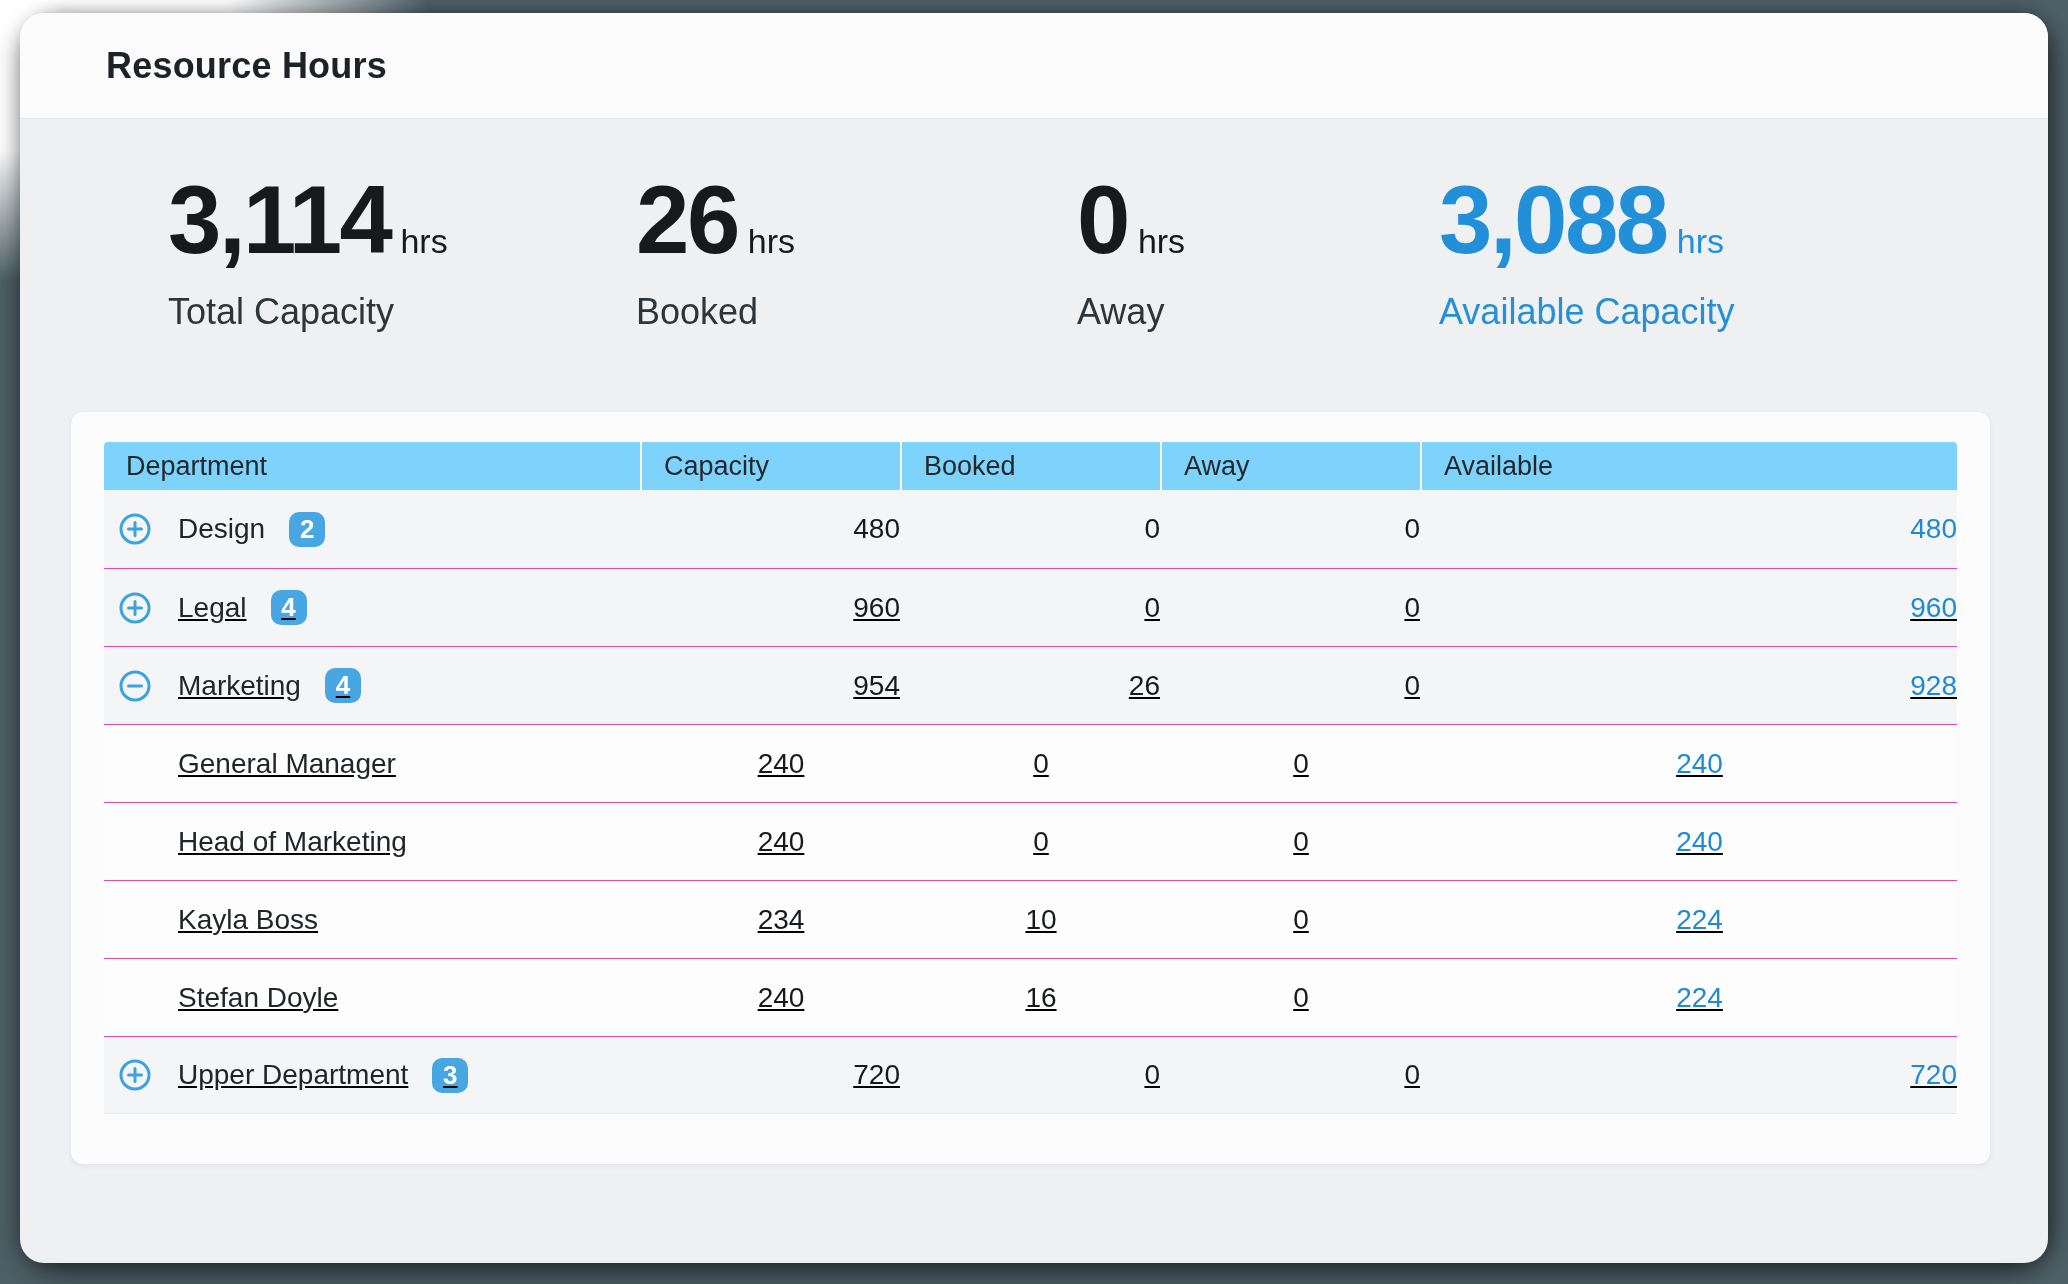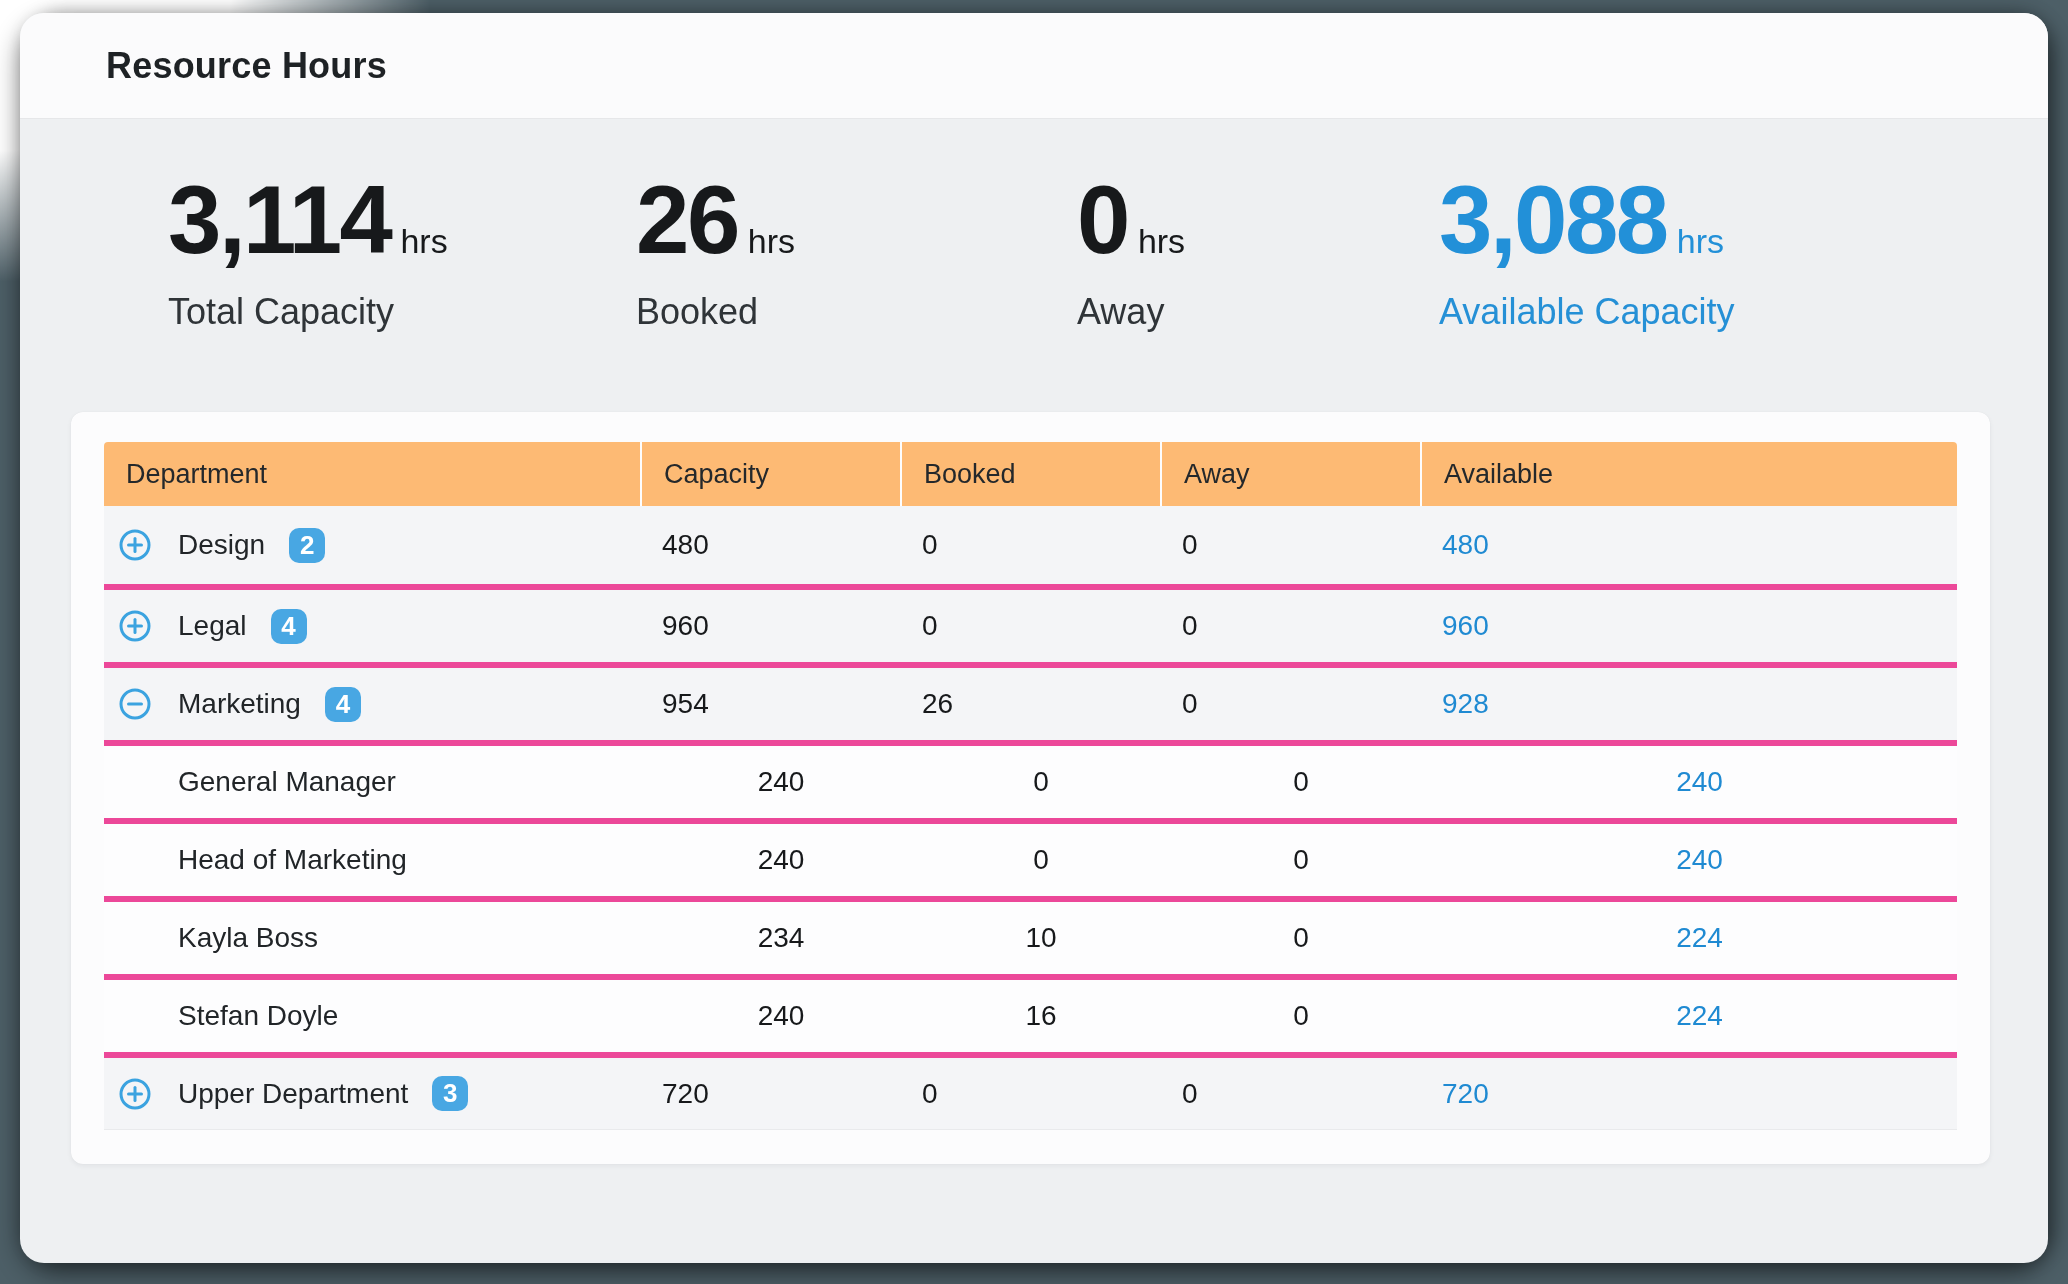--- a/index.html
+++ b/index.html
@@ -45,33 +45,33 @@
 
   
   .card{
     position:absolute; left:51px; top:293px; width:1919px; height:752px;
     background:#fcfcfd; border-radius:12px;
     box-shadow:0 2px 5px rgba(30,40,50,.06), 0 0 1px rgba(30,40,50,.08);
   }
   .table{ margin:30px 33px 0 33px; }
   .t-head{
     display:grid; grid-template-columns:536px 260px 260px 260px 1fr;
-    background:#fdba74; height:64px; border-radius:4px 4px 0 0;
+    background:#7dd3fc; height:48px; border-radius:4px 4px 0 0;
   }
   .t-head .th{
     display:flex; align-items:center; padding-left:22px;
     font-size:27px; color:#24282b;
   }
   .t-head .th + .th{ border-left:2px solid #fdfdfe; }
   .t-row{
     display:grid; grid-template-columns:536px 260px 260px 260px 1fr;
     height:78px; align-items:center;
   }
-  .t-row + .t-row{ border-top:6px solid #ec4899; }
-  .t-row.department{ background:#f4f5f7; }
+  .t-row + .t-row{ border-top:1px solid #ec4899;text-decoration:underline; }
+  .t-row.department{ background:#f4f5f7;text-align:right; }
   .t-row.member{ background:#fdfdfe;text-align:center; }
   .t-row:last-child{ border-bottom:1px solid #e9eaec; }
   .cell-name{ display:flex; align-items:center; padding-left:15px; }
   .t-row.member .cell-name{ padding-left:74px; }
   .expander{ width:32px; height:32px; flex:0 0 auux; cursor:pointer; display:flex; }
   .row-name{ font-size:28px; color:#212528; margin-left:27px; }
   .t-row.member .row-name{ margin-left:0; }
   .badge{
     margin-left:24px; min-width:36px; height:35px; padding:0 8px;
     background:#48a7e3; color:#ffffff; border-radius:10px;

